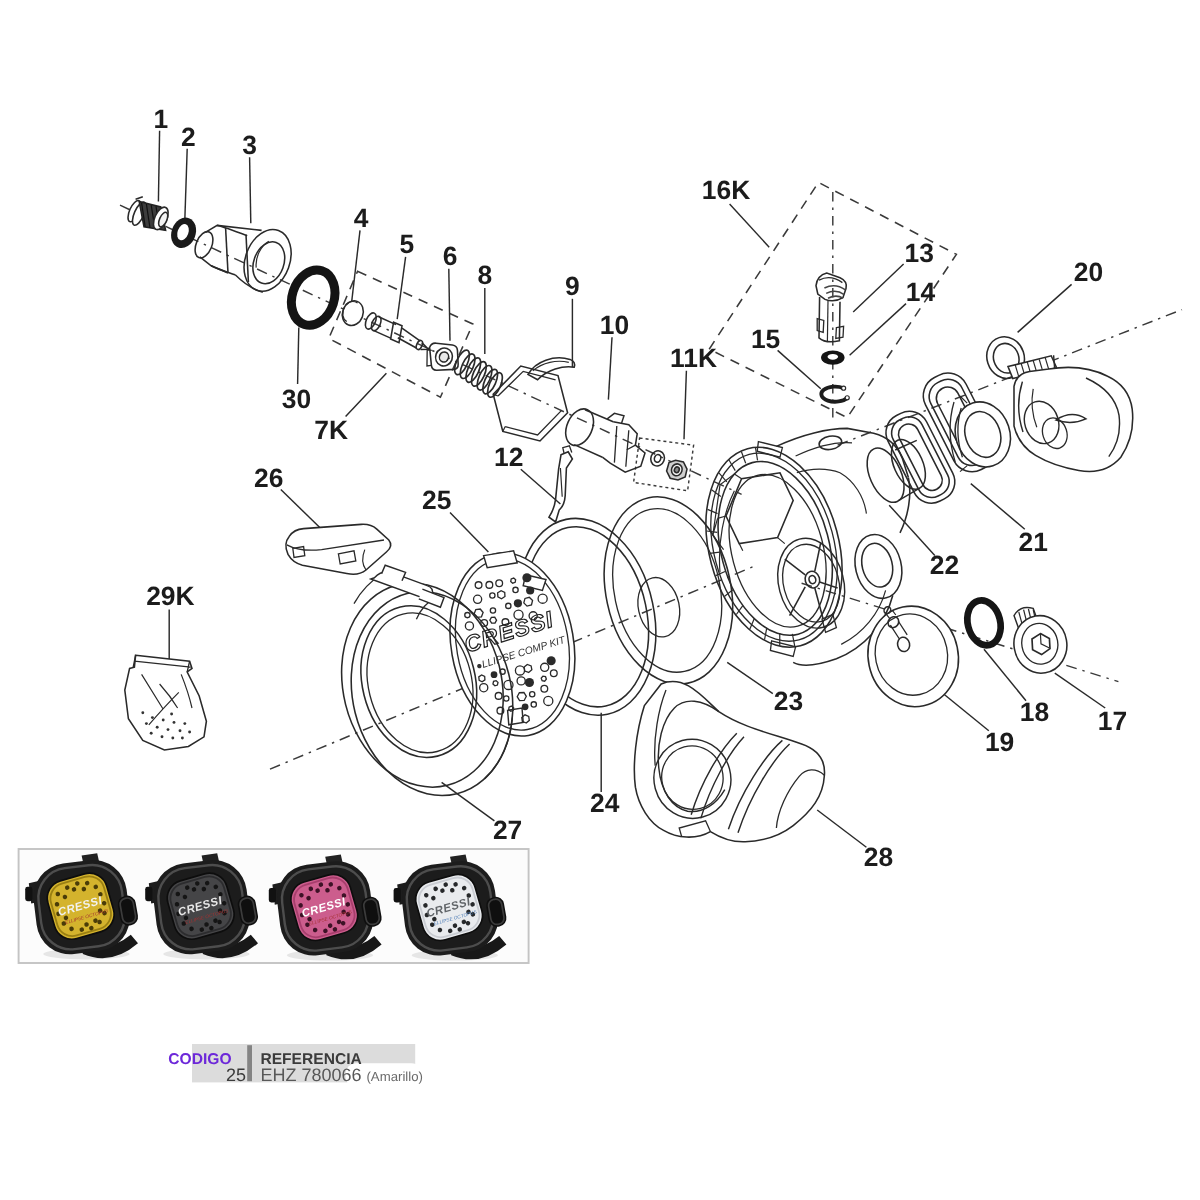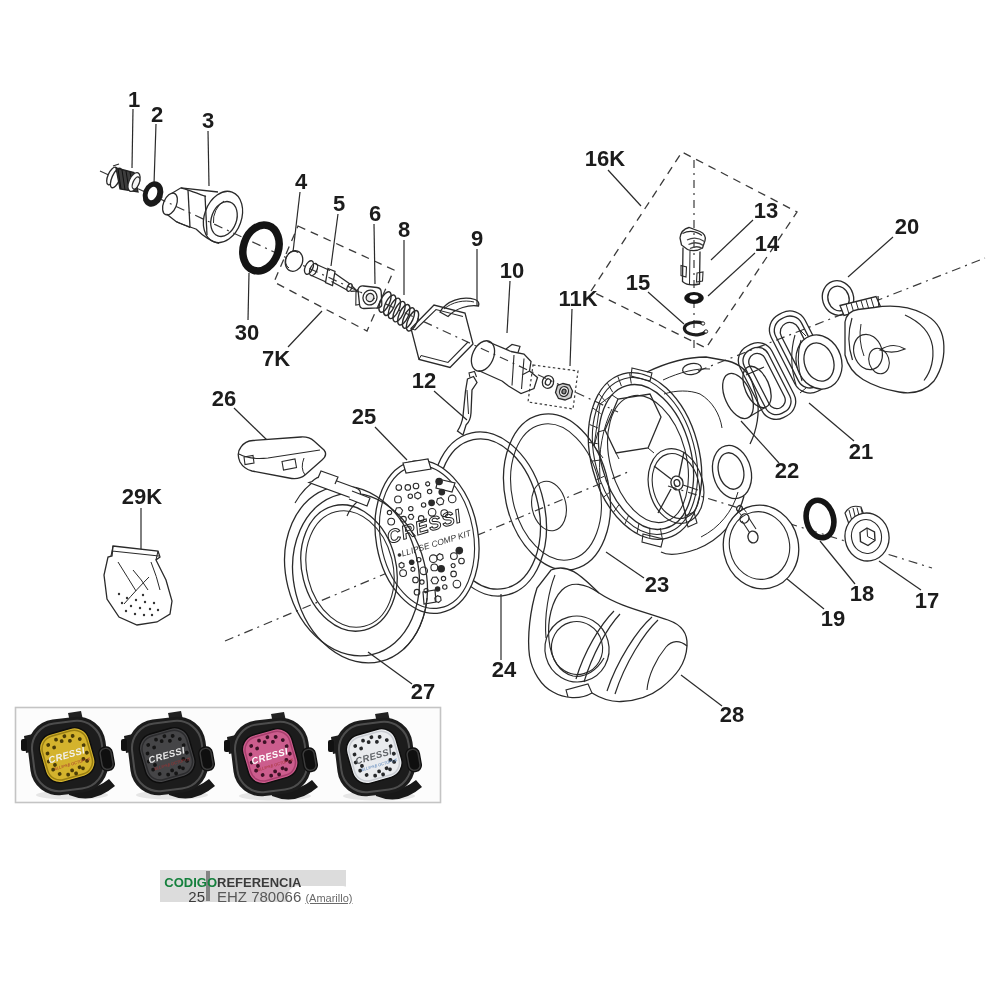--- a/index.html
+++ b/index.html
@@ -647,17 +647,17 @@
             <text x="-1" y="2" font-size="9.5" font-weight="bold" font-style="italic" text-anchor="middle" fill="#606468" font-family="Liberation Sans, sans-serif" letter-spacing="0.4">CRESSI</text>
             <text x="2" y="10" font-size="4" font-style="italic" text-anchor="middle" fill="#4a7ab5" font-family="Liberation Sans, sans-serif">ELLIPSE OCTOPUS</text>
           </g>
 </g>
 </g>
 </svg>
 
 <div style="position:absolute;left:160px;top:870px;width:186px;height:32px;background:#dcdcdc;"></div>
 <div style="position:absolute;left:206px;top:871px;width:4px;height:30px;background:#848484;"></div>
 <div style="position:absolute;left:288px;top:886px;width:64px;height:20px;background:#ffffff;border-radius:9px;"></div>
-<div style="position:absolute;left:72px;top:875px;width:145px;height:14px;font-size:13px;font-weight:bold;color:#15803d;text-align:right;font-family:'Liberation Sans',sans-serif;">CODIGO</div>
+<div style="position:absolute;left:48px;top:875px;width:145px;height:14px;font-size:13px;font-weight:bold;color:#6d28d9;text-align:right;font-family:'Liberation Sans',sans-serif;">CODIGO</div>
 <div style="position:absolute;left:60px;top:888px;width:145px;height:15px;font-size:15px;color:#3b3b3b;text-align:right;font-family:'Liberation Sans',sans-serif;">25</div>
 <div style="position:absolute;left:217px;top:875px;font-size:13px;font-weight:bold;color:#3b3b3b;font-family:'Liberation Sans',sans-serif;text-align:right;">REFERENCIA</div>
-<div style="position:absolute;left:217px;top:888px;font-size:15px;color:#585858;font-family:'Liberation Sans',sans-serif;">EHZ 780066 <span style="font-size:11px;color:#6a6a6a;text-decoration:underline;">(Amarillo)</span></div>
+<div style="position:absolute;left:217px;top:888px;font-size:15px;color:#585858;font-family:'Liberation Sans',sans-serif;">EHZ 780066 <span style="font-size:11px;color:#6a6a6a;">(Amarillo)</span></div>
 </div>
 
 </body></html>

